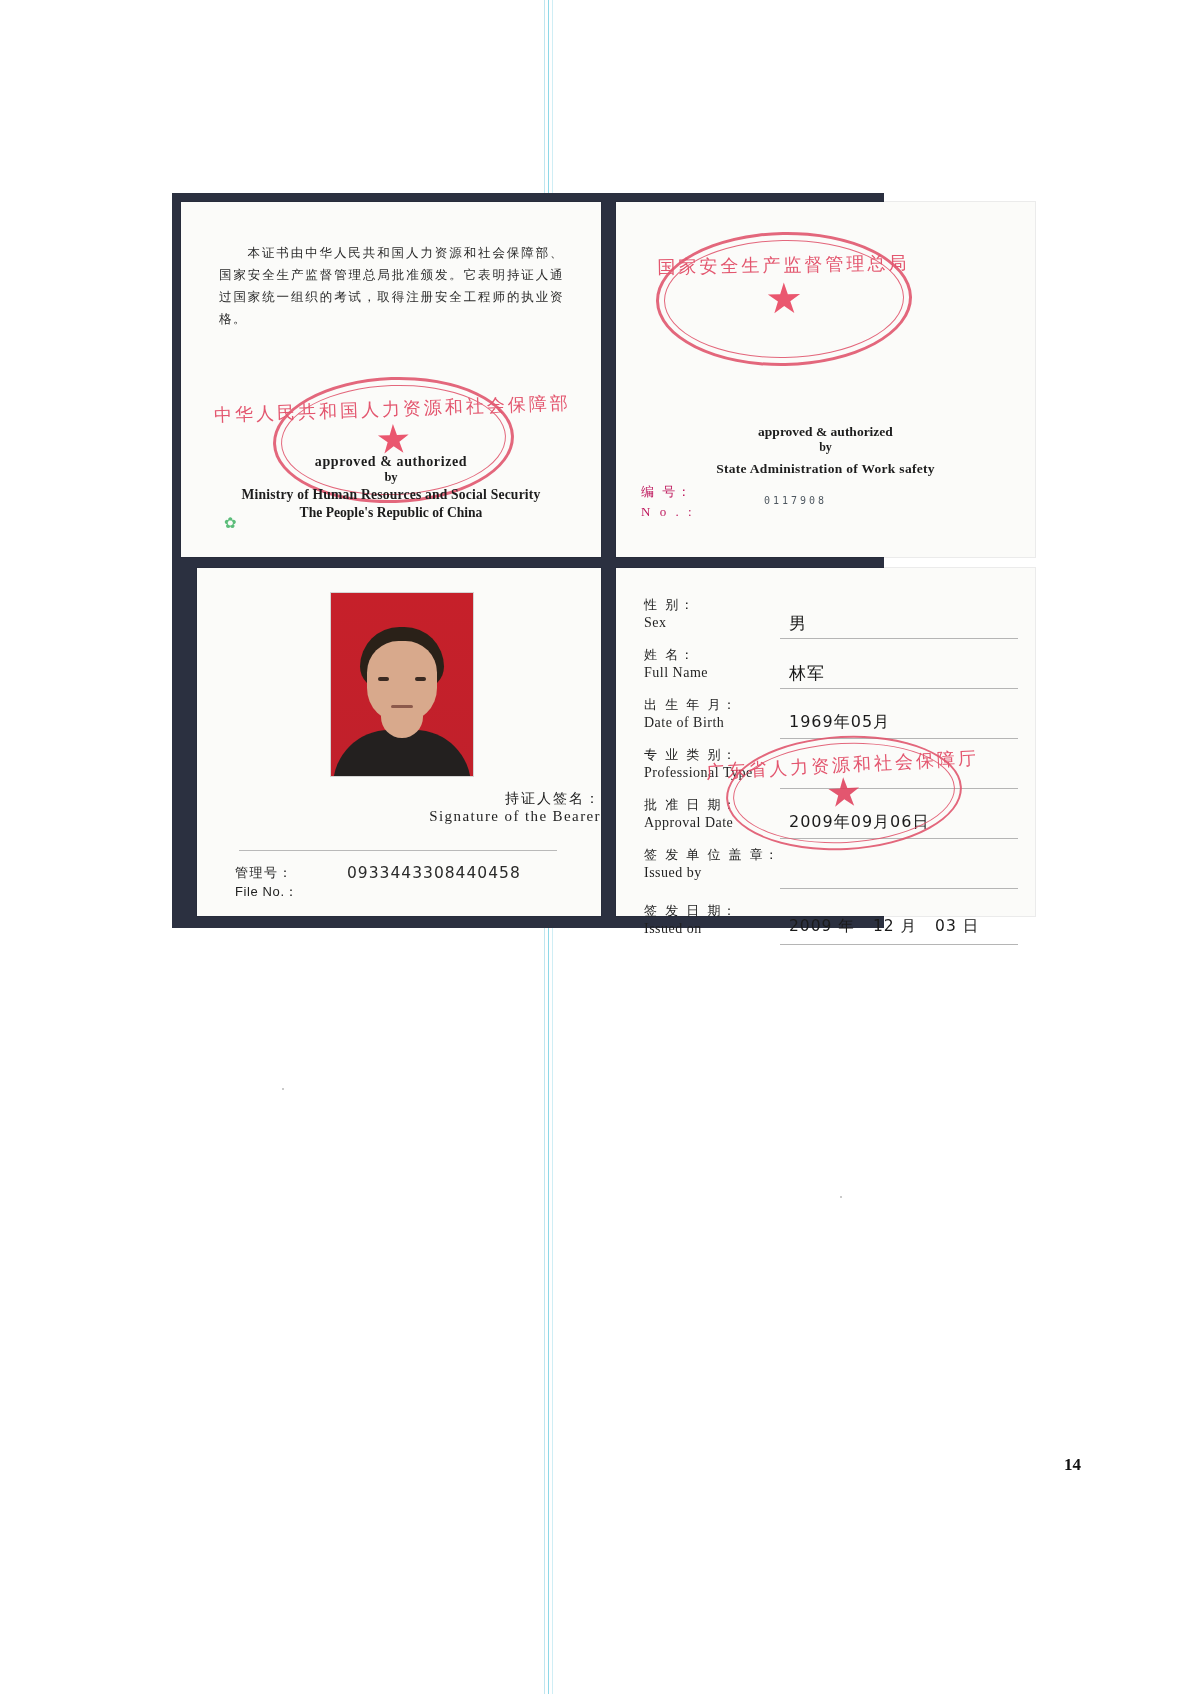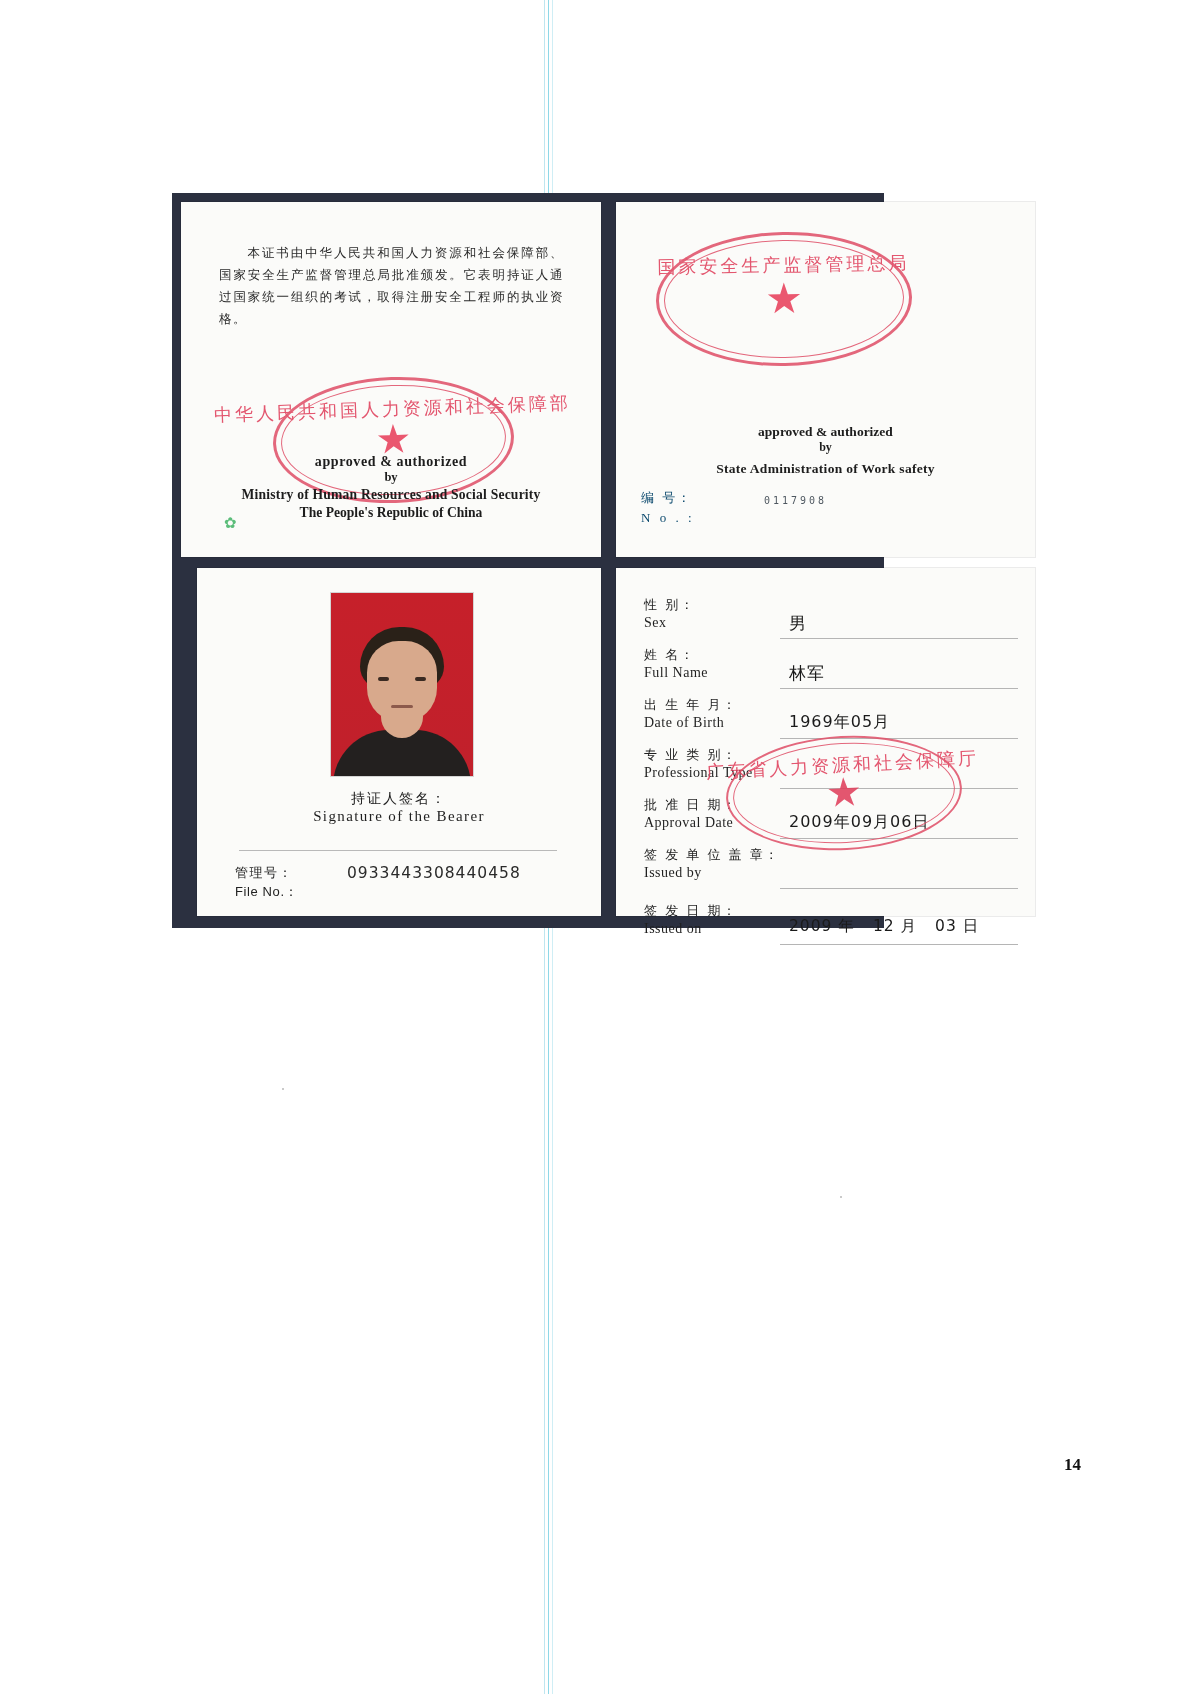--- a/index.html
+++ b/index.html
@@ -227,25 +227,25 @@
     height: 14px;
     color: #5bbd7a;
     font-size: 15px;
     line-height: 1;
   }
 
   
   .no-field {
     position: absolute;
     left: 25px;
-    top: 286px;
+    top: 280px;
     font-family: "DejaVu Sans", sans-serif;
     font-size: 13px;
     letter-spacing: 2px;
-    color: #0c4a6e;
+    color: #be185d;
     line-height: 1.5;
   }
   .no-field .en { font-family: "Liberation Serif", serif; letter-spacing: 3px; }
   .no-value {
     position: absolute;
     left: 148px;
     top: 293px;
     font-family: "DejaVu Sans Mono", monospace;
     font-size: 10px;
     letter-spacing: 3px;
@@ -323,21 +323,21 @@
     height: 22px;
     background: #d8a98c;
     border-radius: 0 0 22px 22px;
   }
 
   .sig-label {
     position: absolute;
     left: 0;
     right: 0;
     top: 222px;
-    text-align: center;
+    text-align: right;
   }
   .sig-label .cn {
     font-family: "DejaVu Sans", sans-serif;
     font-size: 14px;
     letter-spacing: 2px;
     color: #1f1f1f;
   }
   .sig-label .en {
     font-family: "Liberation Serif", serif;
     font-size: 15px;

